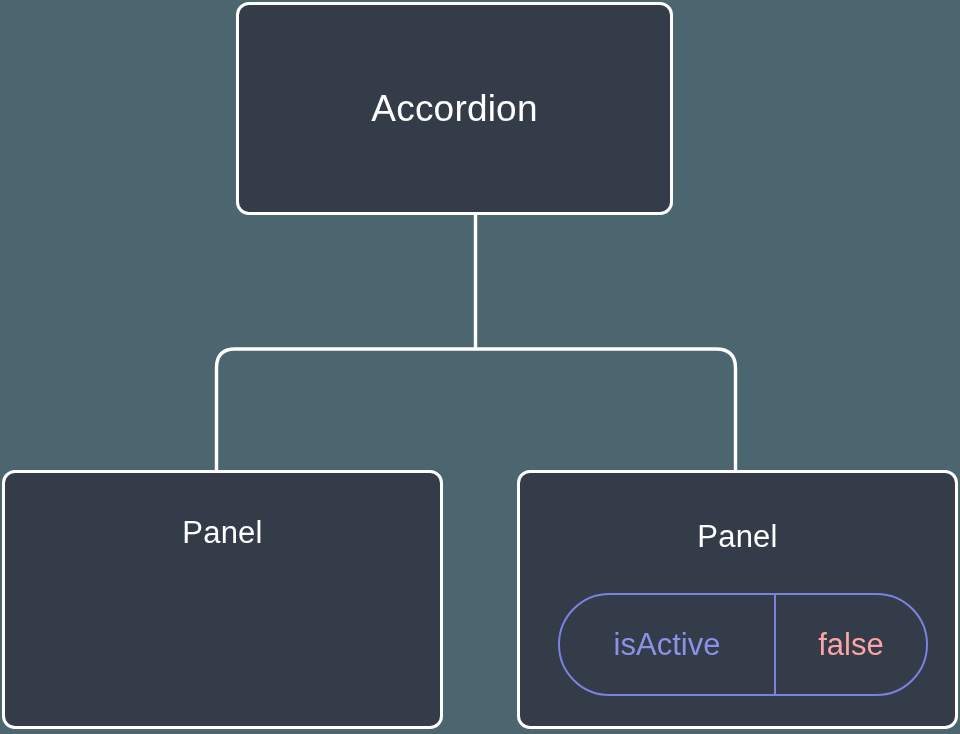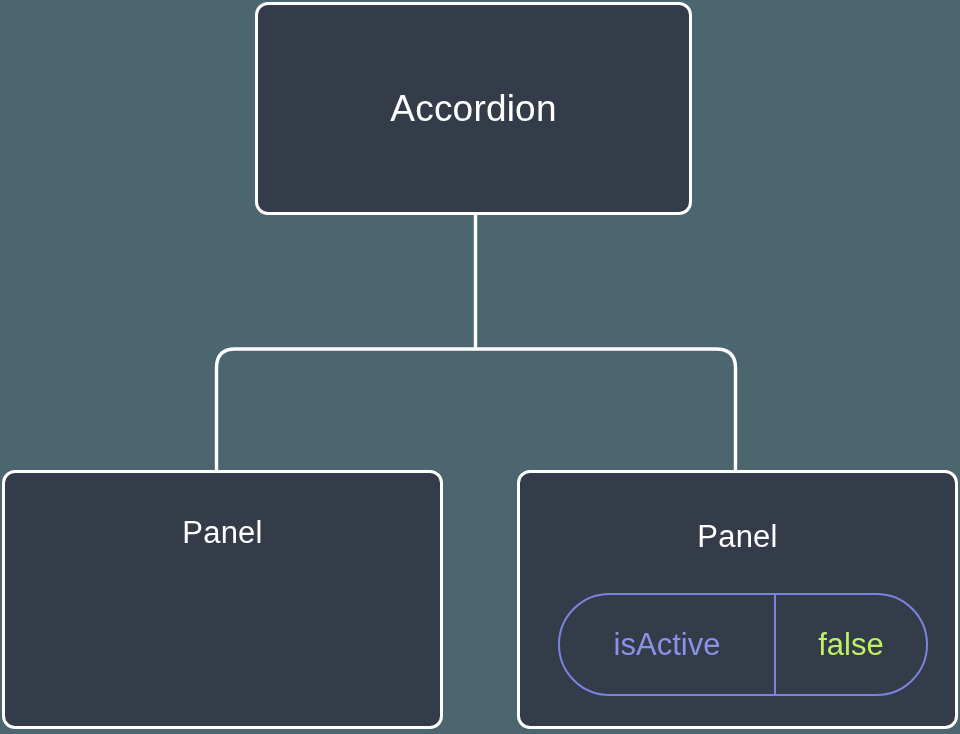--- a/index.html
+++ b/index.html
@@ -44,21 +44,21 @@
   .card-title {
     color: #ffffff;
     text-align: center;
     font-weight: 400;
     letter-spacing: 0.2px;
     white-space: nowrap;
   }
 
   
   #node-accordion {
-    left: 255px;
+    left: 236px;
     top: 2px;
     width: 437px;
     height: 213px;
     display: flex;
     align-items: center;
     justify-content: center;
   }
   #node-accordion .card-title {
     font-size: 37px;
   }
@@ -124,21 +124,21 @@
     color: #8a92e6;
     font-size: 31px;
   }
   .pill-plain .prop-divider {
     width: 2px;
     flex: 0 0 2px;
     background: #7b83e0;
   }
   .pill-plain .prop-val {
     flex: 1 1 auto;
-    color: #bef264;
+    color: #fca5a5;
     font-size: 31px;
   }
 </style>
 </head>
 <body>
 
 <div id="stage">
 
   <svg id="connectors" viewBox="0 0 960 734" width="960" height="734" fill="none">
 

